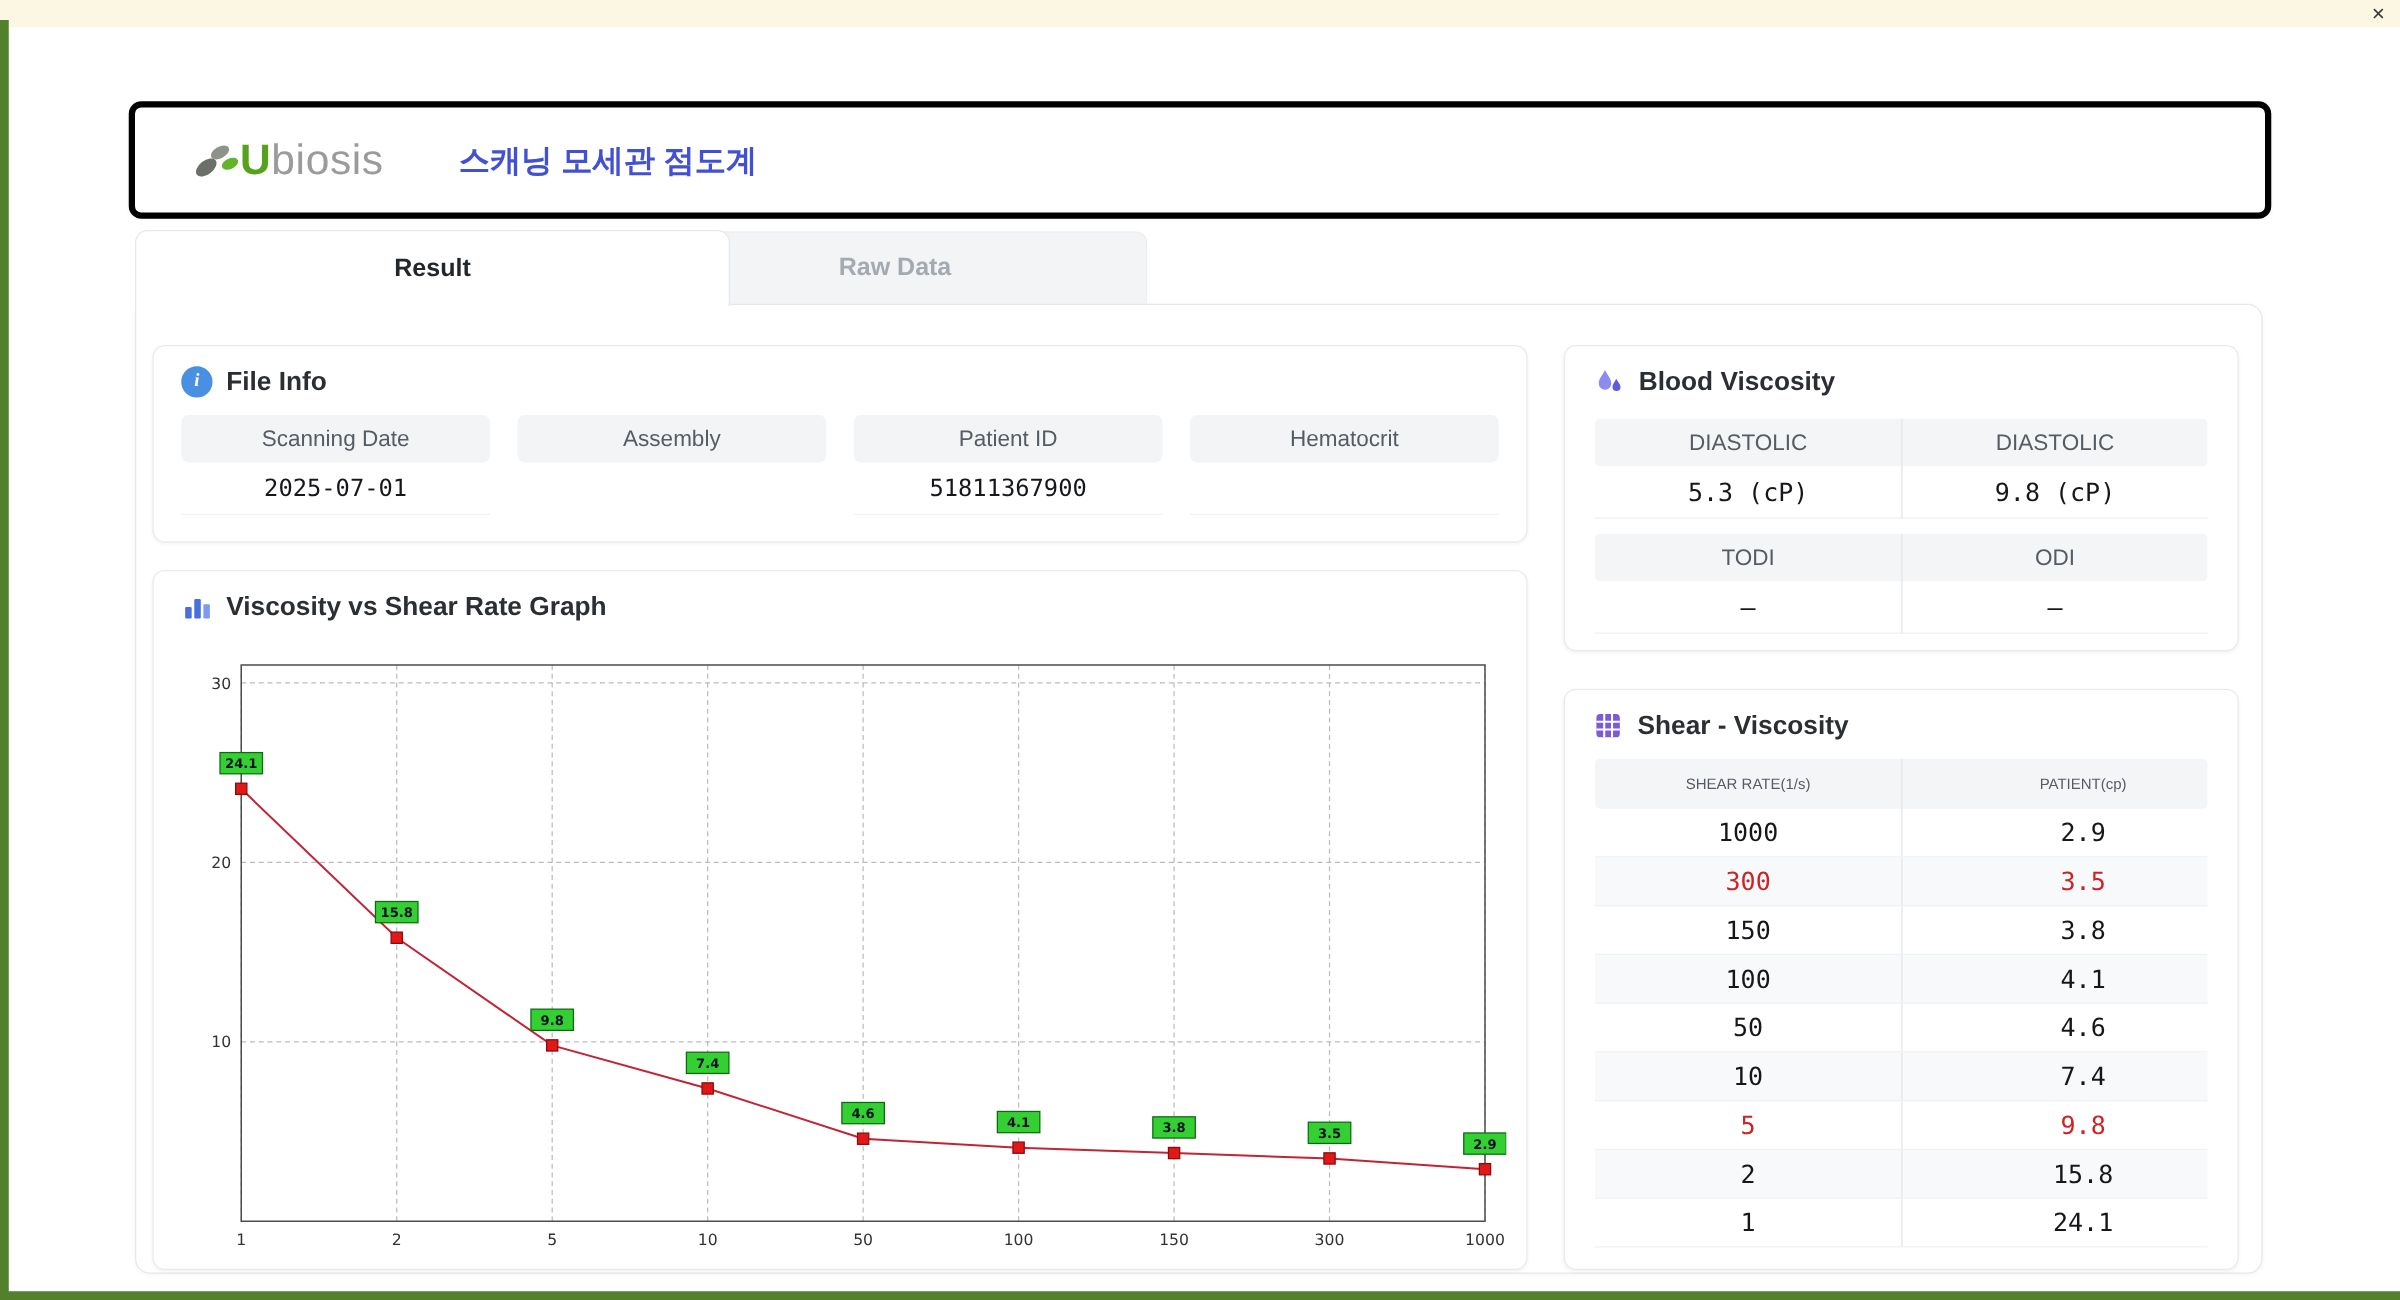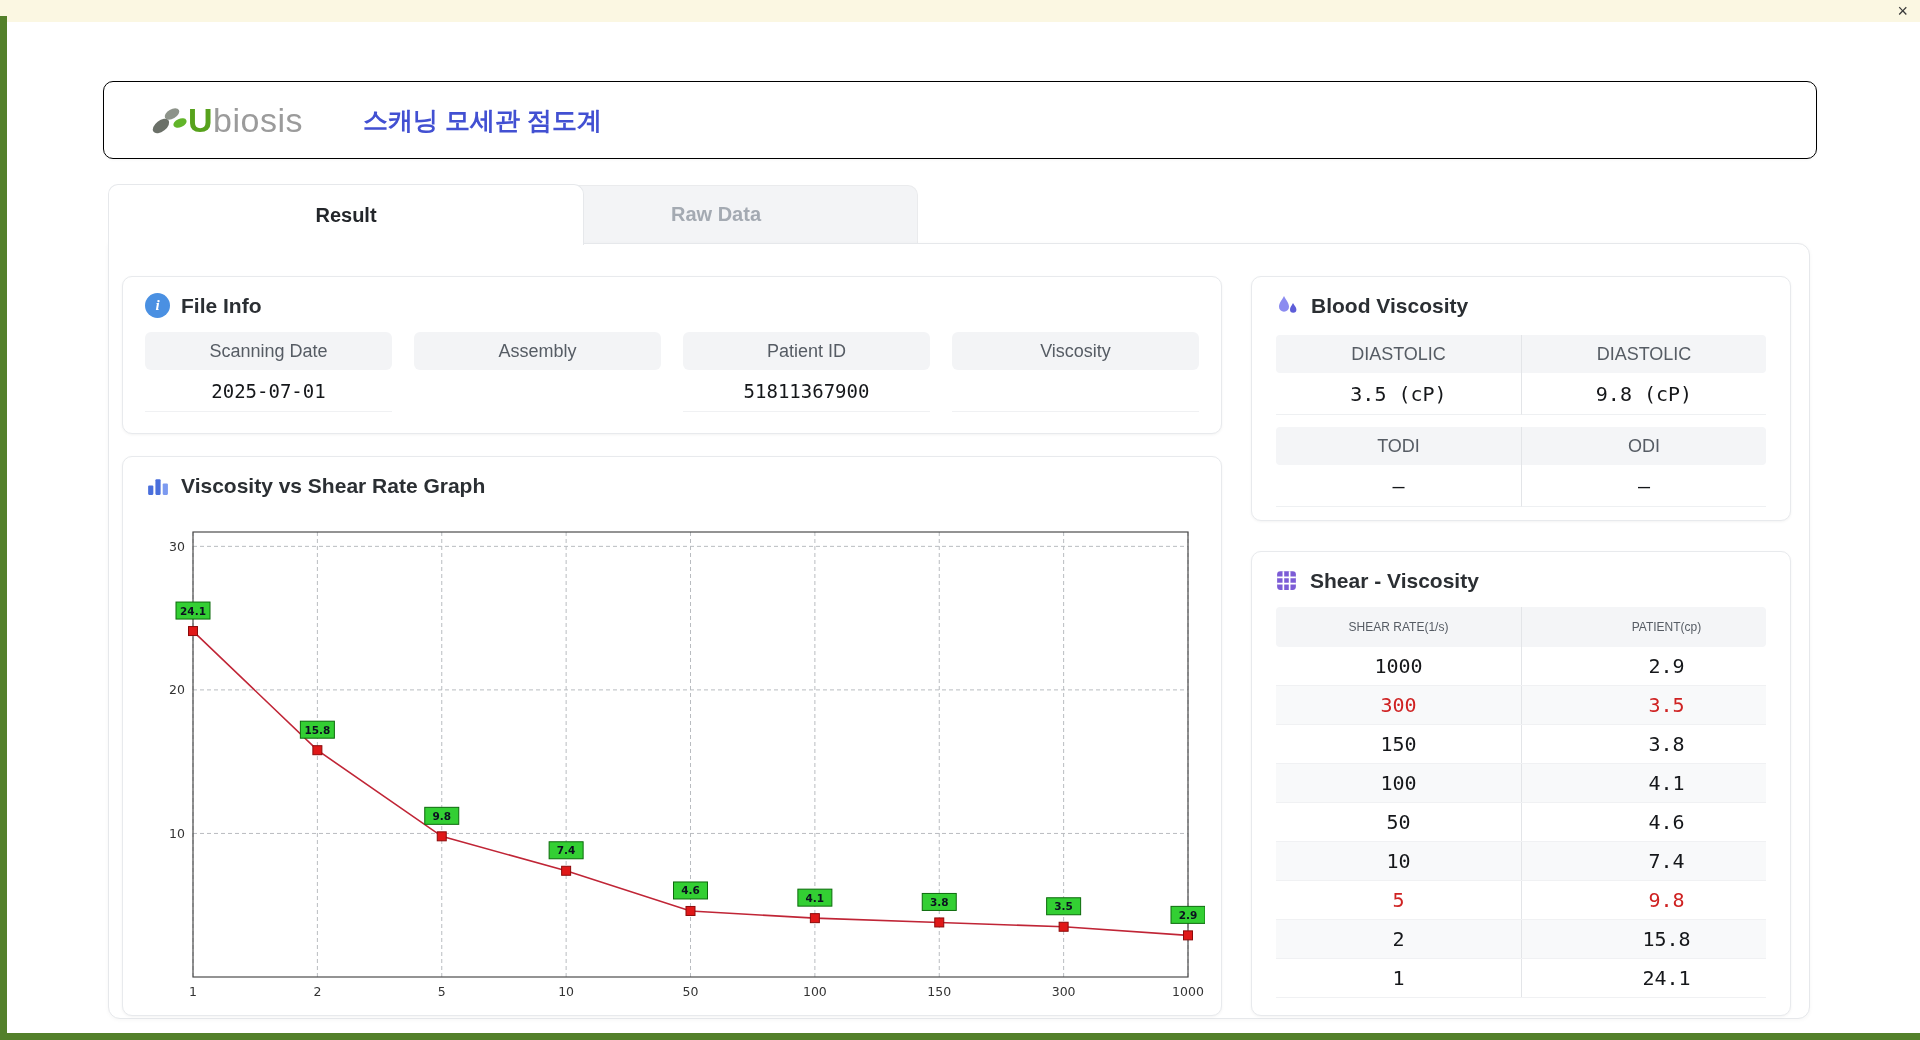--- a/index.html
+++ b/index.html
@@ -12,22 +12,22 @@
   .app { position:absolute; inset:0; }
 
   
   .chrome-top { position:absolute; top:0; left:0; right:0; height:22px; background:#fbf7e2; z-index:10; }
   .close { position:absolute; top:0; right:12px; font-size:18px; line-height:22px; color:#3a3a3a; cursor:pointer; }
   .chrome-left { position:absolute; top:16px; left:0; bottom:0; width:7px; background:#53802a; z-index:11; }
   .chrome-bottom { position:absolute; left:0; right:0; bottom:0; height:7px; background:#53802a; z-index:11; }
 
   
   .header-card {
-    position:absolute; left:103px; top:81px; width:1714px; height:78px;
-    background:#fff; border:1px solid #000000; border-radius:10px;
+    position:absolute; left:103px; top:81px; width:1714px; height:94px;
+    background:#fff; border:5px solid #000000; border-radius:10px;
     display:flex; align-items:center; box-shadow:0 1px 3px rgba(0,0,0,.04);
   }
   .logo { display:flex; align-items:center; margin-left:44px; }
   .logo svg { margin-right:-4px; }
   .logo-text { font-size:34px; letter-spacing:.5px; }
   .logo-u { color:#57a21c; font-weight:700; }
   .logo-rest { color:#9b9b9b; font-weight:400; }
   .app-title { margin-left:60px; font-size:25px; font-weight:700; color:#4250d2; }
 
   
@@ -149,21 +149,21 @@
           <div class="field-value">2025-07-01</div>
         </div>
         <div class="field-group">
           <div class="field-label">Assembly</div>
         </div>
         <div class="field-group">
           <div class="field-label">Patient ID</div>
           <div class="field-value">51811367900</div>
         </div>
         <div class="field-group">
-          <div class="field-label">Viscosity</div>
+          <div class="field-label">Hematocrit</div>
           <div class="field-value"></div>
         </div>
       </div>
   </section>
 
   <section class="card graph-card">
     <div class="card-head">
       <svg width="25" height="25" viewBox="0 0 24 24">
         <rect x="3" y="12" width="5" height="9" rx="1" fill="#4a6fdc"></rect>
         <rect x="10" y="6" width="5" height="15" rx="1" fill="#4a6fdc"></rect>
@@ -236,21 +236,21 @@
         <path d="M19 10 C17.5 13 16 14.2 16 16.5 a3.2 3.2 0 0 0 6.4 0 C22.4 14.2 20.6 13 19 10 Z" fill="#5d5dd8"></path>
       </svg>
       <h2>Blood Viscosity</h2>
     </div>
     <div class="bv-table">
         <div class="bv-row bv-head">
           <div class="bv-cell">DIASTOLIC</div>
           <div class="bv-cell">DIASTOLIC</div>
         </div>
         <div class="bv-row bv-val">
-          <div class="bv-cell">3.5 (cP)</div>
+          <div class="bv-cell">5.3 (cP)</div>
           <div class="bv-cell">9.8 (cP)</div>
         </div>
         <div class="bv-row bv-head gap">
           <div class="bv-cell">TODI</div>
           <div class="bv-cell">ODI</div>
         </div>
         <div class="bv-row bv-val">
           <div class="bv-cell">–</div>
           <div class="bv-cell">–</div>
         </div>

